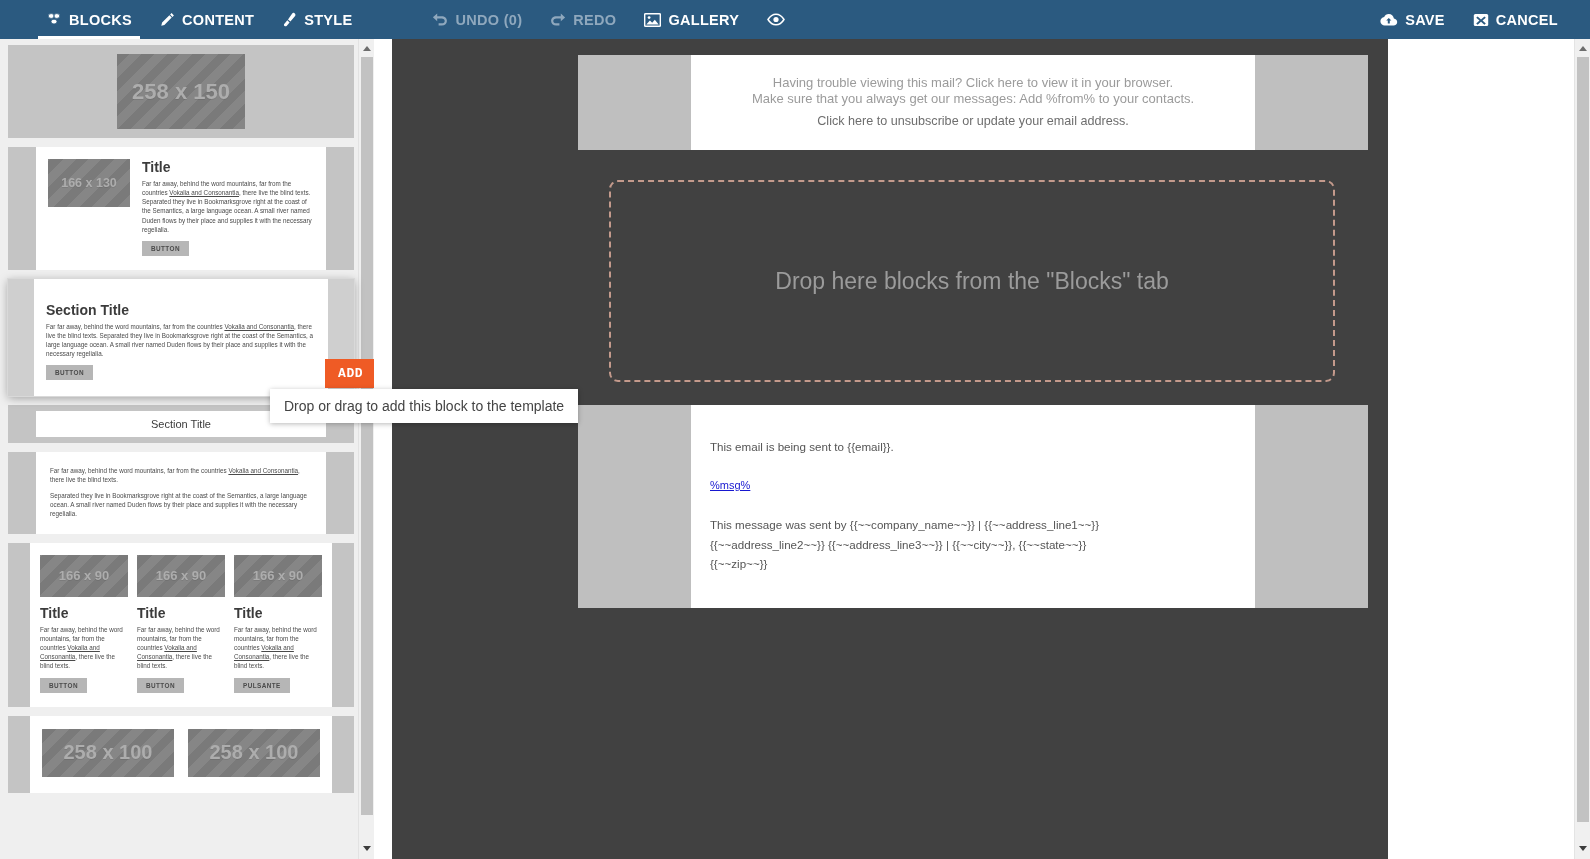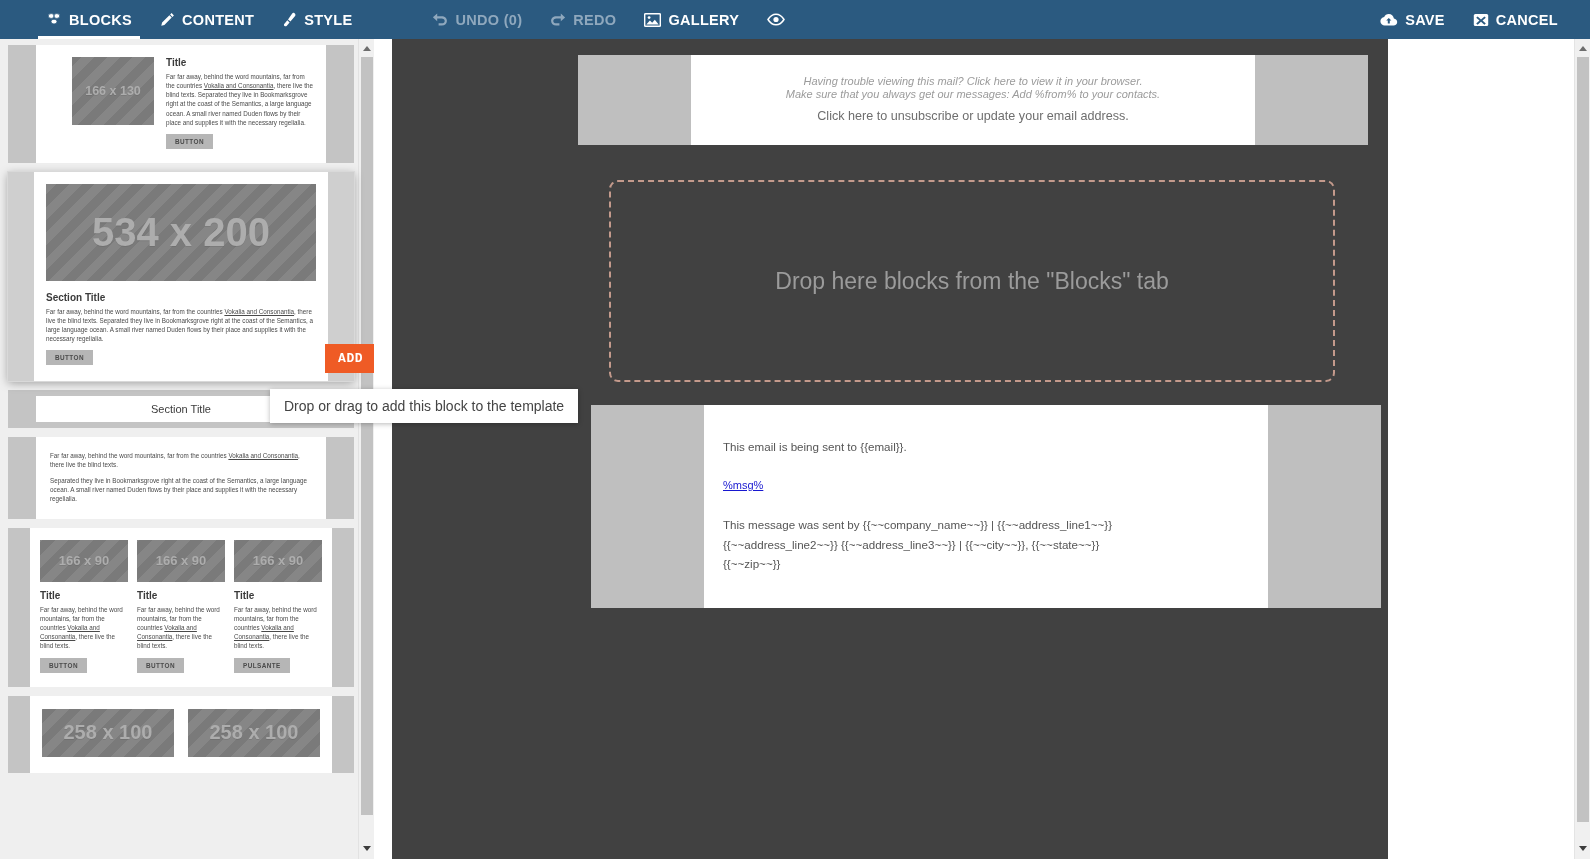--- a/index.html
+++ b/index.html
@@ -72,21 +72,21 @@
     background-image: repeating-linear-gradient(
       -45deg,
       rgba(255,255,255,.09) 0 9px,
       rgba(255,255,255,0) 9px 18px);
     color: #adadad;
     display: flex; align-items: center; justify-content: center;
     font-weight: bold;
     text-shadow: 0 1px 0 rgba(0,0,0,.08);
   }
 
-  .blk-title { font-size: 10px; font-weight: bold; color: #3b3b3b; margin-bottom: 4px; }
+  .blk-title { font-size: 14px; font-weight: bold; color: #3b3b3b; margin-bottom: 4px; }
   .blk-text  { font-size: 6.3px; line-height: 1.45; color: #4a4a4a; }
   .blk-text u { text-decoration: underline; }
   .blk-p + .blk-p { margin-top: 6px; }
   .blk-btn {
     display: inline-block; margin-top: 7px;
     background: #b6b6b6; color: #4a4a4a;
     font-size: 6.4px; font-weight: bold; letter-spacing: .4px;
     padding: 4px 9px;
   }
   .sec-title-bar {
@@ -155,32 +155,32 @@
     overflow: hidden;
   }
   .mail {
     position: absolute; top: 16px; left: 186px; width: 790px;
   }
   .mail-row { display: flex; background: #bfbfbf; }
   .mail-side { width: 113px; flex: none; }
   .mail-body { flex: 1; background: #ffffff; }
 
   .hdr-body { padding: 20px 30px 22px; text-align: center; }
-  .hdr-line { font-size: 11px; color: #9b9b9b; line-height: 1.2; font-style: italic; }
+  .hdr-line { font-size: 13px; color: #9b9b9b; line-height: 1.2; }
   .hdr-unsub { font-size: 12.6px; color: #6e6e6e; margin-top: 8px; }
 
   .dropzone {
     position: absolute; left: 31px; top: 125px;
     width: 726px; height: 202px;
     border: 2px dashed #c49a8c; border-radius: 9px;
     display: flex; align-items: center; justify-content: center;
     color: #9b9b9b; font-size: 23px;
   }
 
-  .ftr-wrap { position: absolute; left: 13px; top: 350px; width: 790px; }
+  .ftr-wrap { position: absolute; left: 0; top: 350px; width: 790px; }
   .ftr-body { padding: 36px 19px 34px; }
   .ftr-t { font-size: 11.6px; color: #555; line-height: 1.05; }
   .ftr-gap { height: 22px; }
   .ftr-link { font-size: 11px; color: #1717d0; text-decoration: underline; }
   .ftr-block { font-size: 11.6px; color: #555; line-height: 1.68; }
 
   
   .rightpane {
     position: absolute; top: 39px; left: 1388px;
     width: 202px; height: 820px; background: #ffffff;
@@ -306,35 +306,37 @@
       </span>
       <span>CANCEL</span>
     </div>
   </div>
 </div>
 
 <div class="sidebar-wrap">
   <div class="sidebar">
     <div class="sb-list">
 
+      <div class="block-card plain-img">
+        <div class="ph" style="width:128px;height:75px;margin:0 auto;font-size:22px;">258 x 150</div>
+      </div>
 
       <div class="block-card">
         <div class="block-inner" style="display:flex;gap:12px;padding:12px 12px 14px;">
-          <div class="ph" style="width:82px;height:68px;flex:none;font-size:12.5px;margin-left:24px;">166 x 130</div>
+          <div class="ph" style="width:82px;height:48px;flex:none;font-size:12.5px;">166 x 130</div>
           <div style="flex:1;">
             <div class="blk-title">Title</div>
             <div class="blk-text"><span>Far far away, behind the word mountains, far from the countries </span><u>Vokalia and Consonantia</u><span>, there live the blind texts. Separated they live in Bookmarksgrove right at the coast of the Semantics, a large language ocean. A small river named Duden flows by their place and supplies it with the necessary regelialia.</span></div>
             <div class="blk-btn">BUTTON</div>
           </div>
         </div>
       </div>
 
       <div class="block-card hovered">
         <div class="block-inner" style="margin:0 26px;padding:12px 12px 16px;">
-          <div class="ph" style="width:100%;height:97px;font-size:40px;">534 x 200</div>
           <div class="blk-title" style="margin-top:11px;">Section Title</div>
           <div class="blk-text"><span>Far far away, behind the word mountains, far from the countries </span><u>Vokalia and Consonantia</u><span>, there live the blind texts. Separated they live in Bookmarksgrove right at the coast of the Semantics, a large language ocean. A small river named Duden flows by their place and supplies it with the necessary regelialia.</span></div>
           <div class="blk-btn">BUTTON</div>
         </div>
         <div class="add-btn">ADD</div>
       </div>
 
       <div class="block-card" style="padding:6px 0;">
         <div class="sec-title-bar">Section Title</div>
       </div>

